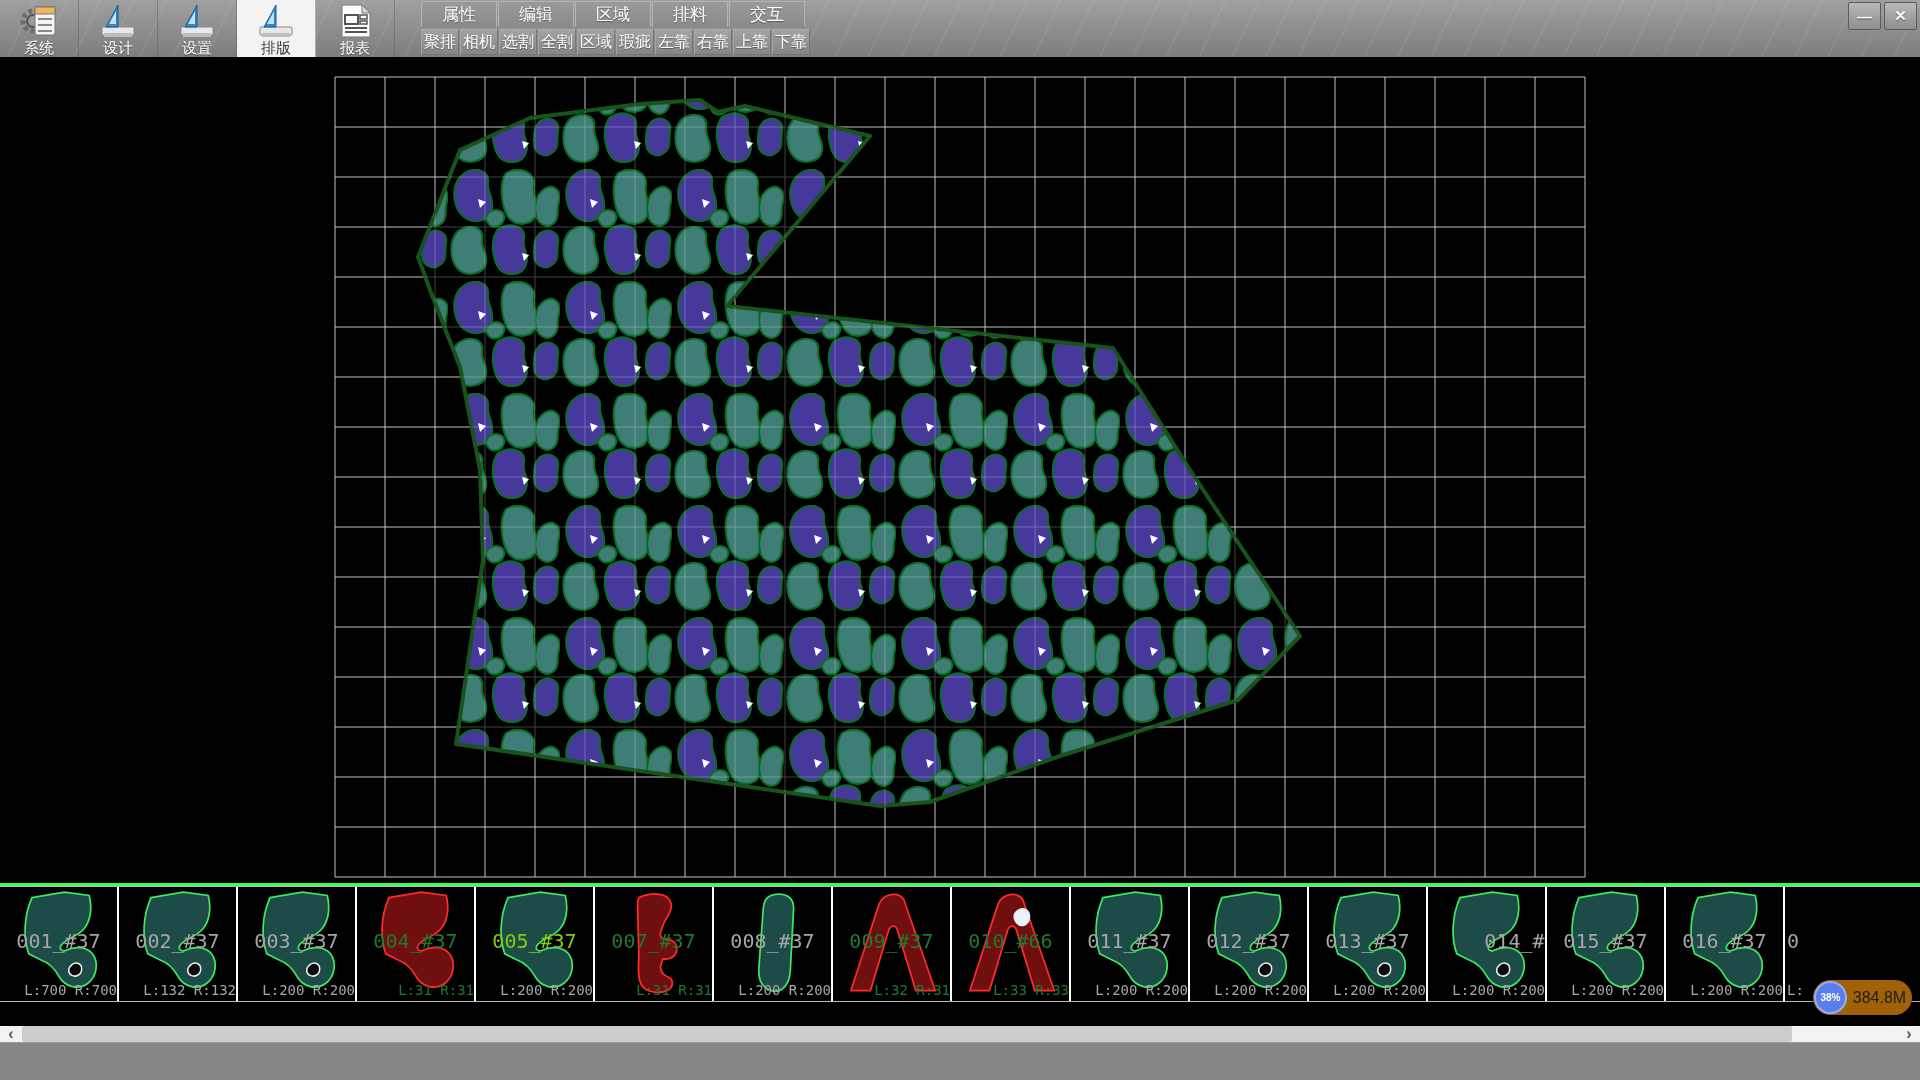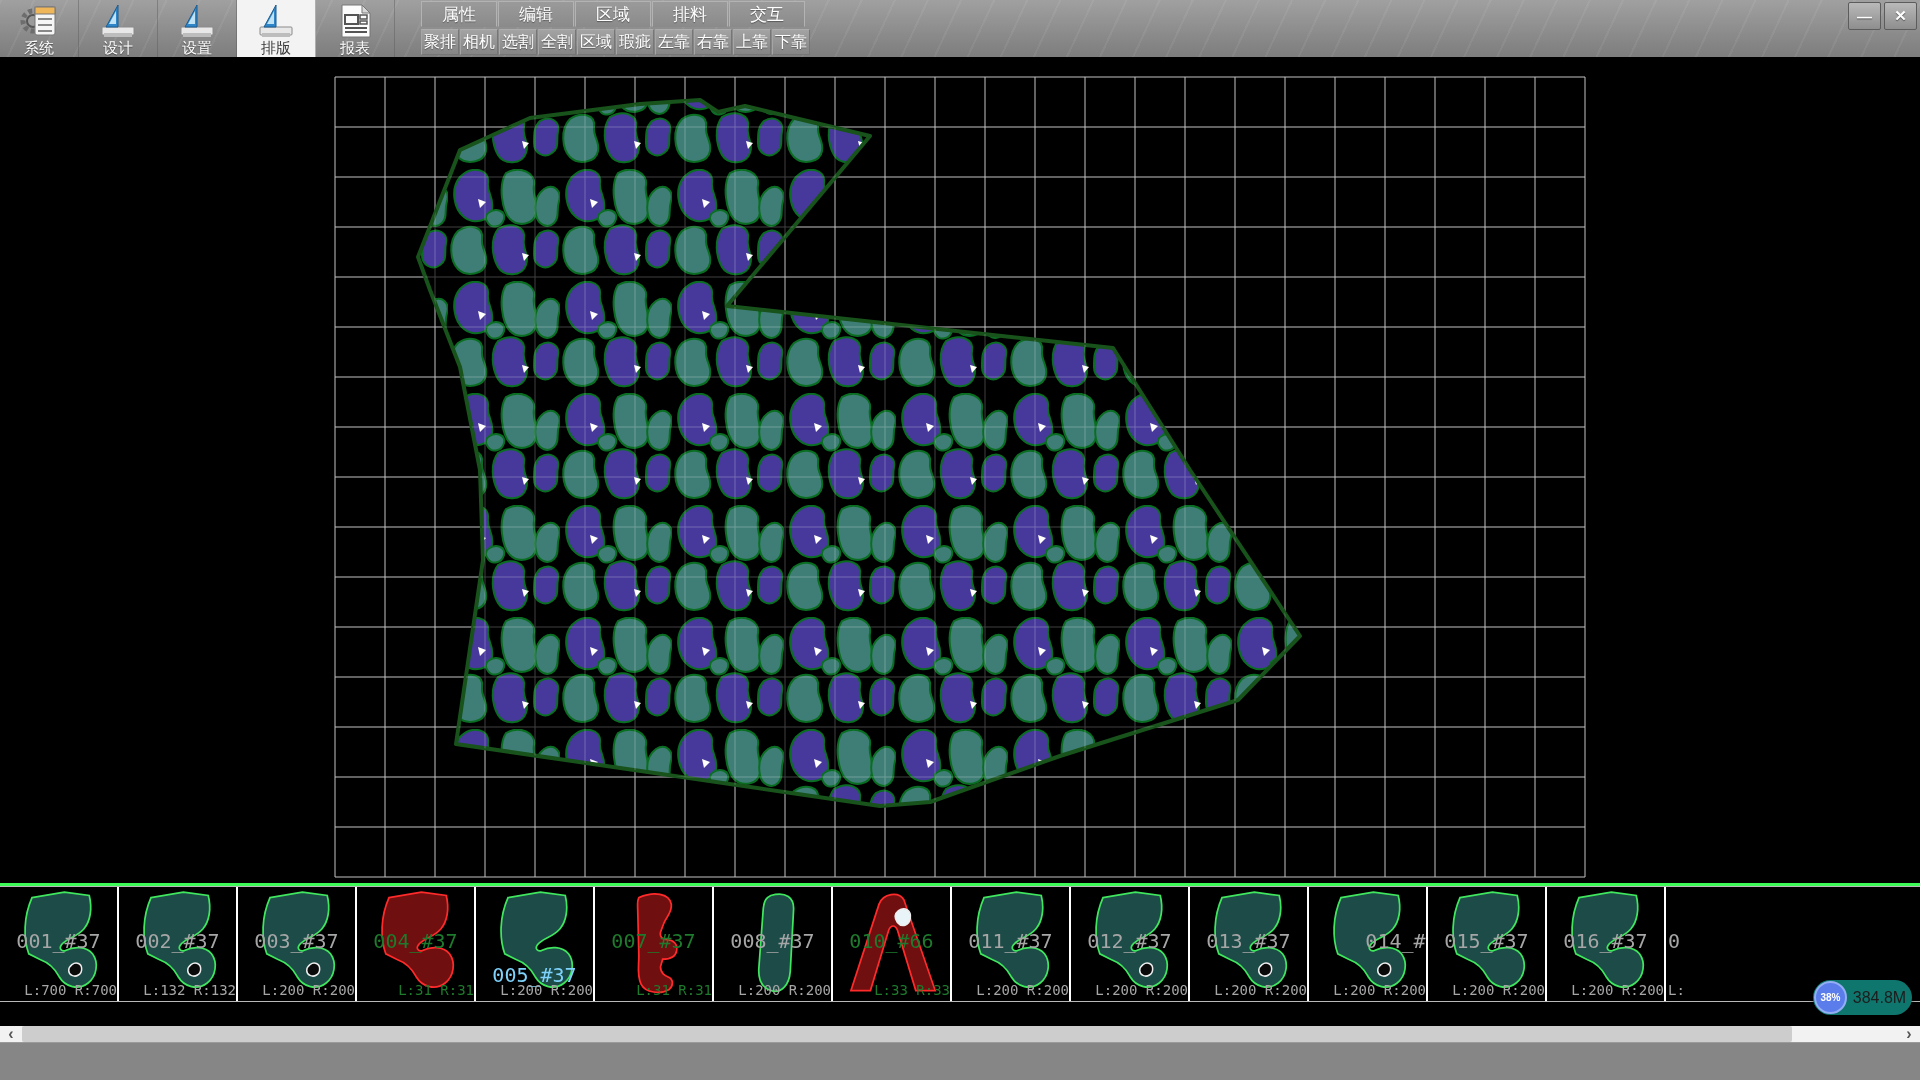--- a/index.html
+++ b/index.html
@@ -43,21 +43,21 @@
     background:#000;overflow:hidden;flex:none;}
   .cell.partial{width:16px;border-right:none;}
   .cell svg{position:absolute;left:3px;top:2px;}
   .cell-label{position:absolute;left:0;top:42px;width:100%;text-align:center;
     font-family:"DejaVu Sans Mono",monospace;font-size:20px;letter-spacing:0px;z-index:2;}
   .cell-dims{position:absolute;left:0;bottom:3px;width:100%;text-align:right;
     font-family:"DejaVu Sans Mono",monospace;font-size:14px;z-index:2;}
   .cell.partial .cell-label,.cell.partial .cell-dims{text-align:left;padding-left:2px;}
 
   
-  #badge{position:absolute;left:1813px;top:980px;width:99px;height:35px;background:#0f766e;border-radius:18px;
+  #badge{position:absolute;left:1813px;top:980px;width:99px;height:35px;background:#a16207;border-radius:18px;
     box-shadow:0 1px 4px rgba(0,0,0,.45);display:flex;align-items:center;z-index:10;}
   #badge .circle{width:33px;height:33px;margin-left:1px;border-radius:50%;background:#5b7deb;
     border:2px solid #93aef3;box-sizing:border-box;display:flex;align-items:center;justify-content:center;
     color:#fff;font-size:10px;font-weight:bold;}
   #badge .mem{flex:1;text-align:center;color:#1c1c1c;font-size:16px;}
 
   
   #hscroll{position:absolute;left:0;top:1026px;width:1920px;height:16px;background:#f2f2f2;}
   #hscroll .sb-btn{position:absolute;top:0;width:22px;height:16px;display:flex;align-items:center;justify-content:center;
     color:#555;font-size:16px;font-weight:bold;line-height:16px;}
@@ -313,36 +313,43 @@
         <svg width="112" height="108" viewBox="0 0 100 100" preserveAspectRatio="xMidYMid meet">
           <path d="M25,8 L55,3 L78,6 C81,18 79,30 73,37 C66,45 56,46 52,52 C50,55 52,58 56,57 C64,53 75,53 81,60 C87,68 85,81 77,87 C68,94 56,91 50,81 C46,73 40,68 32,65 L22,60 C17,46 17,26 25,8 Z" fill="#700f10" stroke="#ff2b2b" stroke-width="1.6"></path>
         </svg>
         <div class="cell-label" style="color: rgb(30, 122, 44);">004_#37</div>
         <div class="cell-dims" style="color: rgb(30, 122, 44);">L:31 R:31</div>
       </div>
       <div class="cell">
         <svg width="112" height="108" viewBox="0 0 100 100" preserveAspectRatio="xMidYMid meet">
           <path d="M25,8 L55,3 L78,6 C81,18 79,30 73,37 C66,45 56,46 52,52 C50,55 52,58 56,57 C64,53 75,53 81,60 C87,68 85,81 77,87 C68,94 56,91 50,81 C46,73 40,68 32,65 L22,60 C17,46 17,26 25,8 Z" fill="#1c4b48" stroke="#40e75e" stroke-width="1.6"></path>
         </svg>
-        <div class="cell-label" style="color: #7dd3fc; margin-top: 34px;">005_#37</div>
+        <div class="cell-label" style="color: #84cc16;">005_#37</div>
         <div class="cell-dims" style="color: rgb(166, 166, 166);">L:200 R:200</div>
       </div>
       <div class="cell">
         <svg width="112" height="108" viewBox="0 0 100 100" preserveAspectRatio="xMidYMid meet">
           <path d="M36,8 C50,2 64,4 66,14 C67,22 61,26 59,32 L56,40 C55,44 58,47 62,47 C68,47 72,51 71,57 C70,63 64,65 58,65 L56,72 C56,78 60,80 64,82 C68,84 68,90 64,93 C56,98 42,96 38,88 C34,80 36,70 36,62 L35,22 C35,16 34,11 36,8 Z" fill="#700f10" stroke="#ff2b2b" stroke-width="1.6"></path>
         </svg>
         <div class="cell-label" style="color: rgb(30, 122, 44);">007_#37</div>
         <div class="cell-dims" style="color: rgb(30, 122, 44);">L:31 R:31</div>
       </div>
       <div class="cell">
         <svg width="112" height="108" viewBox="0 0 100 100" preserveAspectRatio="xMidYMid meet">
           <path d="M48,6 C62,2 70,8 69,20 L66,76 C65,90 57,97 48,94 C39,91 36,83 37,72 L41,18 C42,10 44,8 48,6 Z" fill="#1c4b48" stroke="#40e75e" stroke-width="1.6"></path>
         </svg>
         <div class="cell-label" style="color: rgb(166, 166, 166);">008_#37</div>
         <div class="cell-dims" style="color: rgb(166, 166, 166);">L:200 R:200</div>
+      </div>
+      <div class="cell">
+        <svg width="112" height="108" viewBox="0 0 100 100" preserveAspectRatio="xMidYMid meet">
+          <path d="M12,94 L38,14 C42,4 56,2 61,10 L90,94 L72,94 L55,38 C53,33 49,33 47,38 L30,94 Z" fill="#700f10" stroke="#ff2b2b" stroke-width="1.6"></path>
+        </svg>
+        <div class="cell-label" style="color: rgb(30, 122, 44);">009_#37</div>
+        <div class="cell-dims" style="color: rgb(30, 122, 44);">L:32 R:31</div>
       </div>
       <div class="cell">
         <svg width="112" height="108" viewBox="0 0 100 100" preserveAspectRatio="xMidYMid meet">
           <path d="M12,94 L38,14 C42,4 56,2 61,10 L90,94 L72,94 L55,38 C53,33 49,33 47,38 L30,94 Z" fill="#700f10" stroke="#ff2b2b" stroke-width="1.6"></path>
           <path d="M56,20 C62,16 68,20 67,27 C66,34 59,36 55,31 C52,27 52,23 56,20 Z" fill="#e8f4f8" stroke="#eeeeee" stroke-width="1.4"></path>
         </svg>
         <div class="cell-label" style="color: rgb(30, 122, 44);">010_#66</div>
         <div class="cell-dims" style="color: rgb(30, 122, 44);">L:33 R:33</div>
       </div>
       <div class="cell">

